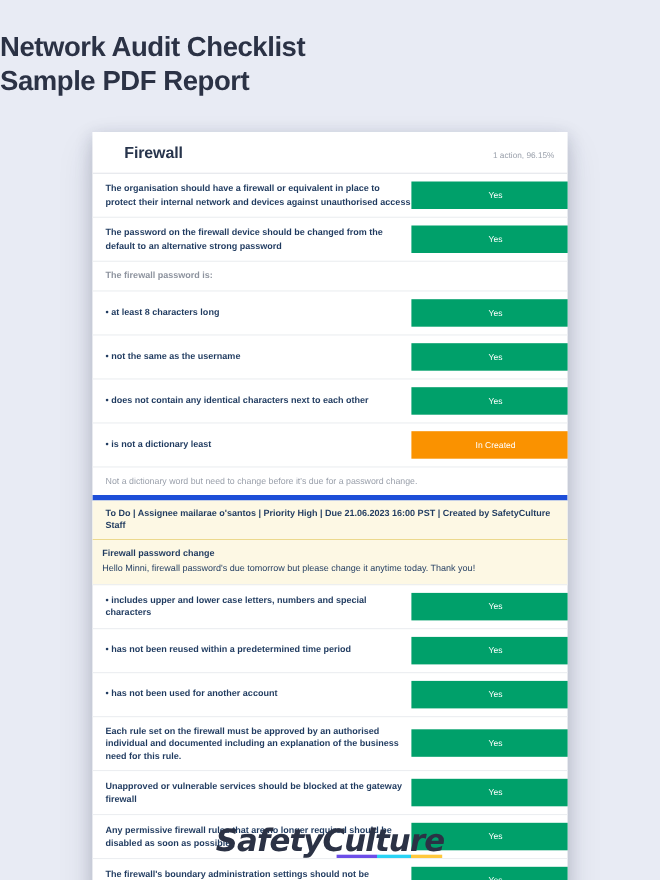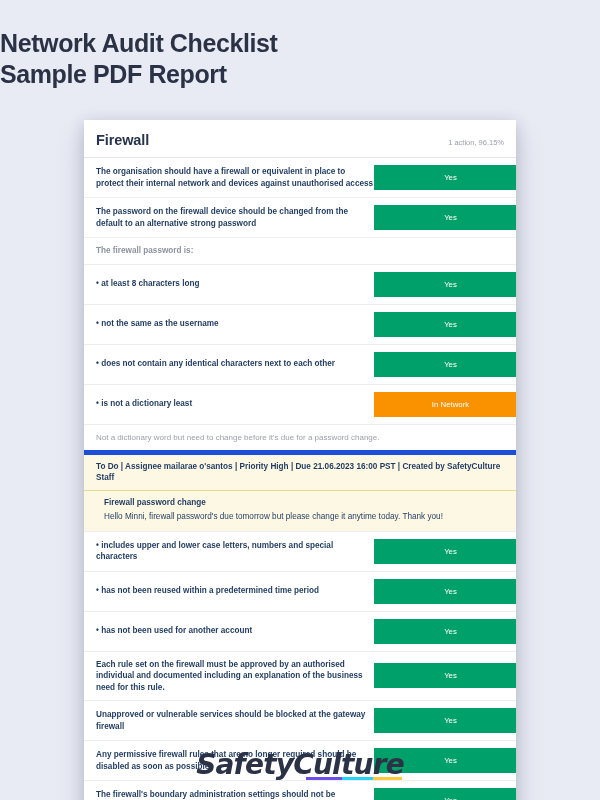--- a/index.html
+++ b/index.html
@@ -38,21 +38,21 @@
     background: #ffffff;
     box-shadow: 0 4px 14px rgba(40, 50, 80, 0.22),
                 0 14px 30px rgba(40, 50, 80, 0.13);
     overflow: hidden;
   }
 
   .card-header {
     display: flex;
     align-items: baseline;
     justify-content: space-between;
-    padding: 12px 12px 9px 12px;
+    padding: 12px 12px 9px 29px;
     border-bottom: 1px solid #e3e5ea;
   }
   .card-header .title {
     font-size: 14.5px;
     font-weight: bold;
     color: #27344c;
     letter-spacing: -0.1px;
   }
   .card-header .meta {
     font-size: 7.5px;
@@ -112,21 +112,21 @@
     background: #fdf8e4;
     border-bottom: 1px solid #ecd98d;
     padding: 6px 12px 6px 12px;
     font-size: 8.2px;
     line-height: 11.5px;
     color: #1f3a5f;
     font-weight: bold;
   }
   .action-body {
     background: #fdf8e4;
-    padding: 6px 12px 8px 20px;
+    padding: 6px 12px 8px 9px;
     border-bottom: 1px solid #eceef1;
   }
   .action-body .a-title {
     font-size: 8.2px;
     line-height: 12px;
     color: #1f3a5f;
     font-weight: bold;
     margin-bottom: 2px;
   }
   .action-body .a-text {
@@ -204,21 +204,21 @@
         <div class="row">
           <div class="q">• not the same as the username</div>
           <div class="answer yes">Yes</div>
         </div>
         <div class="row">
           <div class="q">• does not contain any identical characters next to each other</div>
           <div class="answer yes">Yes</div>
         </div>
         <div class="row">
           <div class="q">• is not a dictionary least</div>
-          <div class="answer progress">In Network</div>
+          <div class="answer progress">In Created</div>
         </div>
         <div class="row note">
           <div class="text">Not a dictionary word but need to change before it's due for a password change.</div>
         </div>
         <div class="action-meta">To Do  |  Assignee mailarae o'santos  |  Priority High  |  Due 21.06.2023 16:00 PST  |  Created by SafetyCulture Staff</div>
         <div class="action-body">
           <div class="a-title">Firewall password change</div>
           <div class="a-text">Hello Minni, firewall password's due tomorrow but please change it anytime today. Thank you!</div>
         </div>
         <div class="row">

